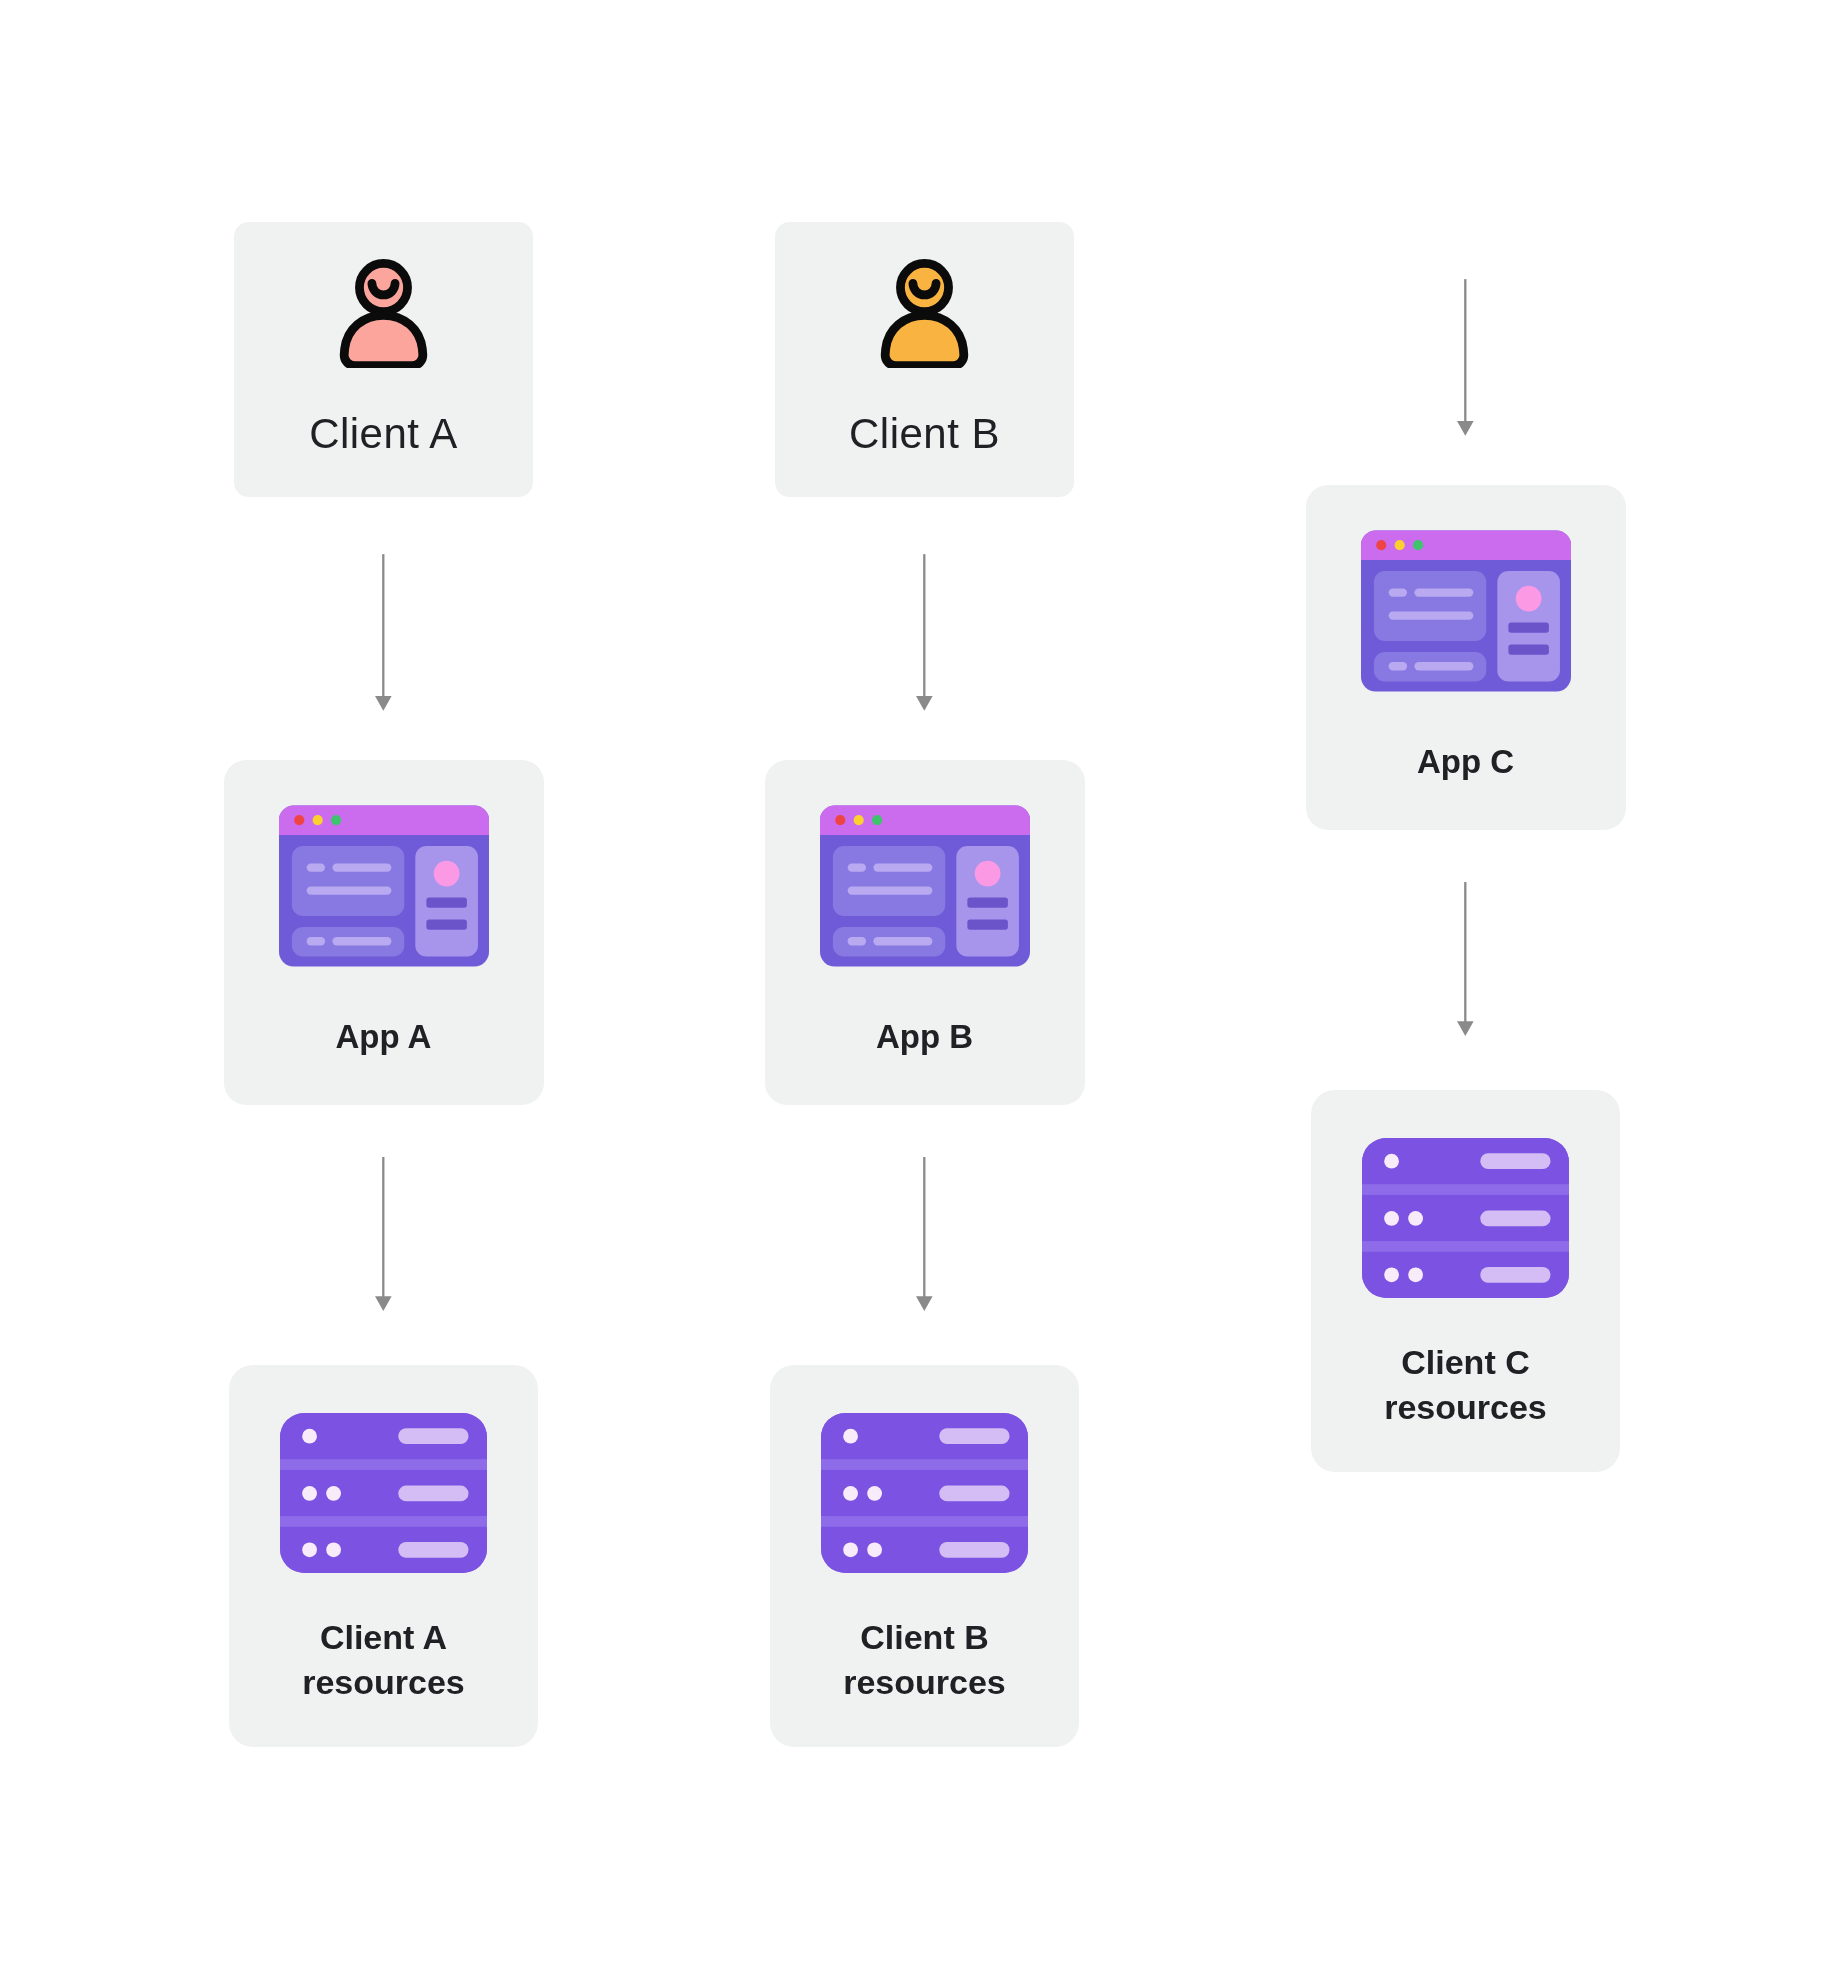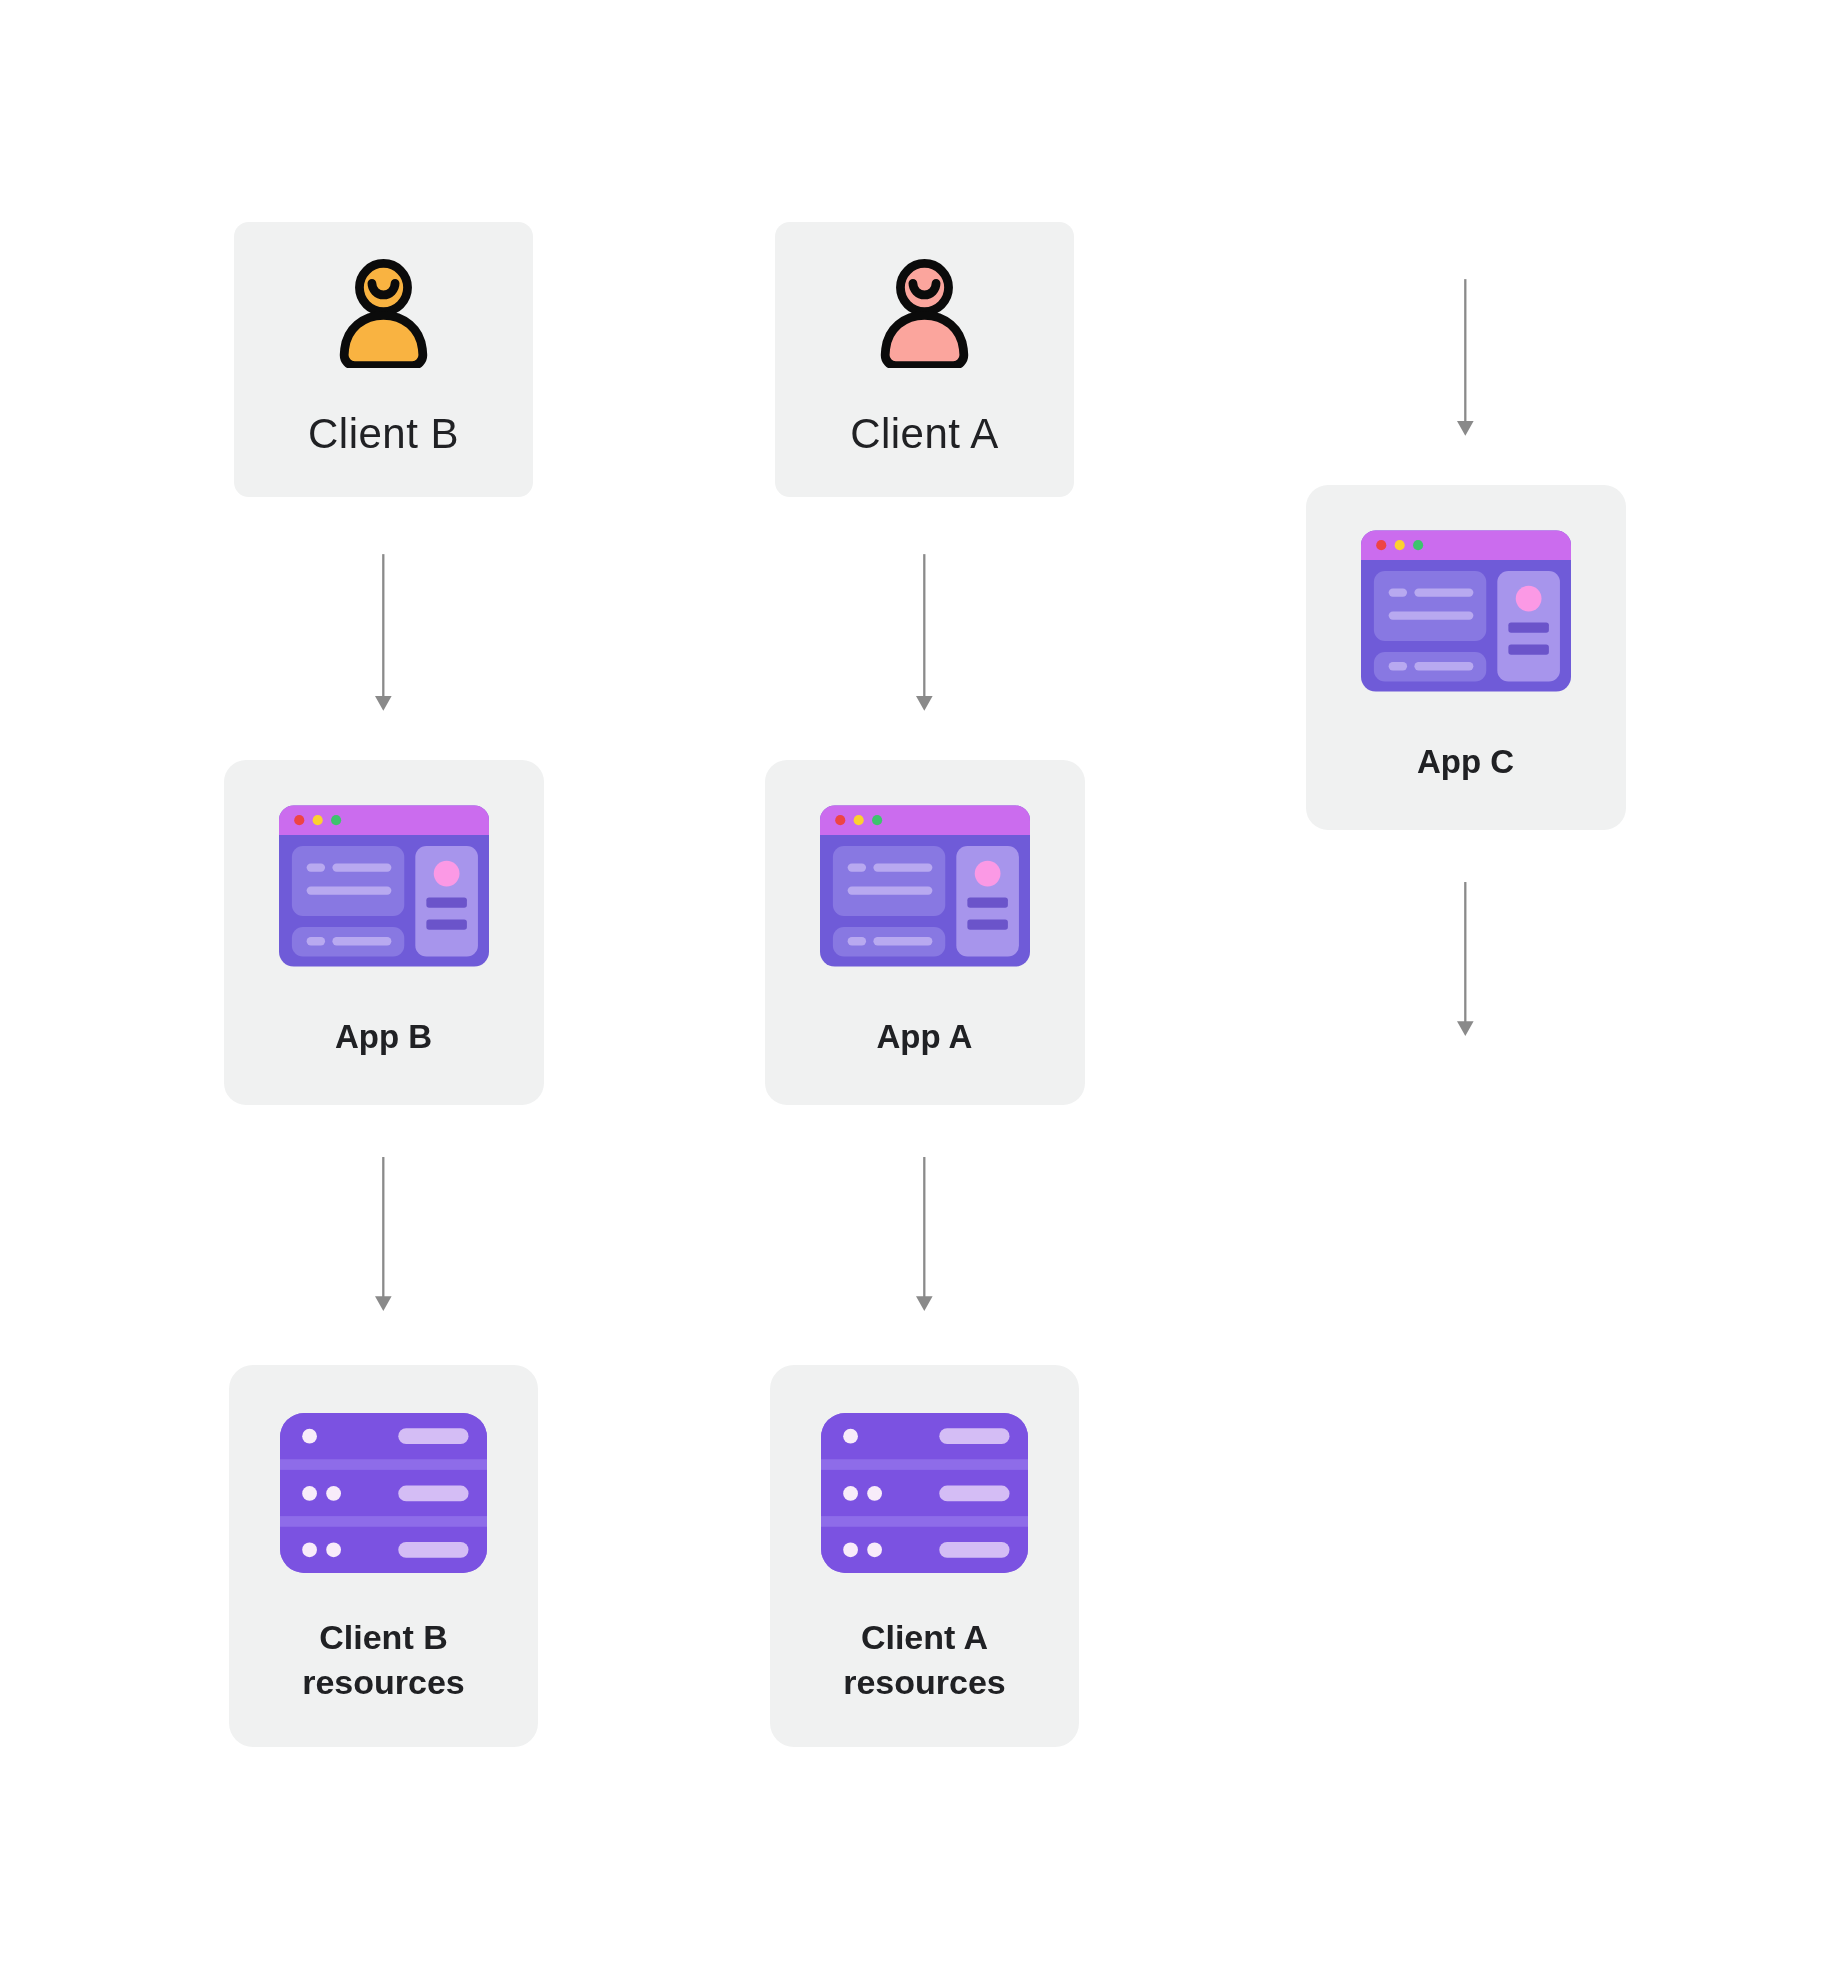--- a/index.html
+++ b/index.html
@@ -82,26 +82,26 @@
   .arrow-2{margin-top:52px;}
 </style>
 </head>
 <body>
 
 <div class="diagram">
 
   <div class="column">
     <div class="card card-client">
       <svg width="111" height="111" viewBox="0 0 120 120">
-        <circle cx="60" cy="33" r="26" stroke="#0B0B0B" stroke-width="9.5" fill="#F9B341"></circle>
+        <circle cx="60" cy="33" r="26" stroke="#0B0B0B" stroke-width="9.5" fill="#FBA59D"></circle>
         <path d="M47.5 28.5 a12.5 12.5 0 0 0 25 0" fill="none" stroke="#0B0B0B" stroke-width="9.5" stroke-linecap="round"></path>
         <path d="M60 63 C38 63 20.5 77.5 18 99.5 L17.5 105.5 C17.2 112 22.4 117.5 28.9 117.5
-                 L91.1 117.5 C97.6 117.5 102.8 112 102.5 105.5 L102 99.5 C99.5 77.5 82 63 60 63 Z" stroke="#0B0B0B" stroke-width="9.5" stroke-linejoin="round" fill="#F9B341"></path>
-      </svg>
-      <div class="client-label">Client B</div>
+                 L91.1 117.5 C97.6 117.5 102.8 112 102.5 105.5 L102 99.5 C99.5 77.5 82 63 60 63 Z" stroke="#0B0B0B" stroke-width="9.5" stroke-linejoin="round" fill="#FBA59D"></path>
+      </svg>
+      <div class="client-label">Client A</div>
     </div>
 
     <svg class="arrow arrow-1" width="16.6" height="157" viewBox="0 0 18 170">
       <line x1="9" y1="0" x2="9" y2="156" stroke="#8A8A8A" stroke-width="2.5"></line>
       <polygon points="0,154 18,154 9,170" fill="#8A8A8A"></polygon>
     </svg>
 
     <div class="card card-app">
       <svg width="210" height="162" viewBox="0 0 228 175">
         <rect x="0" y="0" width="228" height="175" rx="16" fill="#6F5BD8"></rect>
@@ -114,21 +114,21 @@
         <rect x="58" y="63" width="64" height="9" rx="4.5" fill="#B8A9F0"></rect>
         <rect x="30" y="88" width="92" height="9" rx="4.5" fill="#B8A9F0"></rect>
         <rect x="14" y="132" width="122" height="32" rx="12" fill="#8878E2"></rect>
         <rect x="30" y="143" width="20" height="9" rx="4.5" fill="#B8A9F0"></rect>
         <rect x="58" y="143" width="64" height="9" rx="4.5" fill="#B8A9F0"></rect>
         <rect x="148" y="44" width="68" height="120" rx="12" fill="#A795EC"></rect>
         <circle cx="182" cy="74" r="14" fill="#FB99E5"></circle>
         <rect x="160" y="100" width="44" height="11" rx="3" fill="#6B54CA"></rect>
         <rect x="160" y="124" width="44" height="11" rx="3" fill="#6B54CA"></rect>
       </svg>
-      <div class="app-label">App B</div>
+      <div class="app-label">App A</div>
     </div>
 
     <svg class="arrow arrow-2" width="16.6" height="154" viewBox="0 0 18 167">
       <line x1="9" y1="0" x2="9" y2="153" stroke="#8A8A8A" stroke-width="2.5"></line>
       <polygon points="0,151 18,151 9,167" fill="#8A8A8A"></polygon>
     </svg>
 
     <div class="card card-resources">
       <svg width="207" height="160" viewBox="0 0 224 173">
         <rect x="0" y="0" width="224" height="173" rx="26" fill="#8E6CE9"></rect>
@@ -137,33 +137,33 @@
         <path d="M0 123 H224 V147 A26 26 0 0 1 198 173 H26 A26 26 0 0 1 0 147 Z" fill="#7B52E1"></path>
         <circle cx="32" cy="25" r="8" fill="#F8ECFA"></circle>
         <circle cx="32" cy="87" r="8" fill="#F8ECFA"></circle>
           <circle cx="58" cy="87" r="8" fill="#F8ECFA"></circle>
         <circle cx="32" cy="148" r="8" fill="#F8ECFA"></circle>
           <circle cx="58" cy="148" r="8" fill="#F8ECFA"></circle>
         <rect x="128" y="16.5" width="76" height="17" rx="8.5" fill="#D4BDF5"></rect>
         <rect x="128" y="78.5" width="76" height="17" rx="8.5" fill="#D4BDF5"></rect>
         <rect x="128" y="139.5" width="76" height="17" rx="8.5" fill="#D4BDF5"></rect>
       </svg>
-      <div class="resources-label">Client B resources</div>
+      <div class="resources-label">Client A resources</div>
     </div>
   </div>
 
   <div class="column">
     <div class="card card-client">
       <svg width="111" height="111" viewBox="0 0 120 120">
-        <circle cx="60" cy="33" r="26" stroke="#0B0B0B" stroke-width="9.5" fill="#FBA59D"></circle>
+        <circle cx="60" cy="33" r="26" stroke="#0B0B0B" stroke-width="9.5" fill="#F9B341"></circle>
         <path d="M47.5 28.5 a12.5 12.5 0 0 0 25 0" fill="none" stroke="#0B0B0B" stroke-width="9.5" stroke-linecap="round"></path>
         <path d="M60 63 C38 63 20.5 77.5 18 99.5 L17.5 105.5 C17.2 112 22.4 117.5 28.9 117.5
-                 L91.1 117.5 C97.6 117.5 102.8 112 102.5 105.5 L102 99.5 C99.5 77.5 82 63 60 63 Z" stroke="#0B0B0B" stroke-width="9.5" stroke-linejoin="round" fill="#FBA59D"></path>
-      </svg>
-      <div class="client-label">Client A</div>
+                 L91.1 117.5 C97.6 117.5 102.8 112 102.5 105.5 L102 99.5 C99.5 77.5 82 63 60 63 Z" stroke="#0B0B0B" stroke-width="9.5" stroke-linejoin="round" fill="#F9B341"></path>
+      </svg>
+      <div class="client-label">Client B</div>
     </div>
 
     <svg class="arrow arrow-1" width="16.6" height="157" viewBox="0 0 18 170">
       <line x1="9" y1="0" x2="9" y2="156" stroke="#8A8A8A" stroke-width="2.5"></line>
       <polygon points="0,154 18,154 9,170" fill="#8A8A8A"></polygon>
     </svg>
 
     <div class="card card-app">
       <svg width="210" height="162" viewBox="0 0 228 175">
         <rect x="0" y="0" width="228" height="175" rx="16" fill="#6F5BD8"></rect>
@@ -176,21 +176,21 @@
         <rect x="58" y="63" width="64" height="9" rx="4.5" fill="#B8A9F0"></rect>
         <rect x="30" y="88" width="92" height="9" rx="4.5" fill="#B8A9F0"></rect>
         <rect x="14" y="132" width="122" height="32" rx="12" fill="#8878E2"></rect>
         <rect x="30" y="143" width="20" height="9" rx="4.5" fill="#B8A9F0"></rect>
         <rect x="58" y="143" width="64" height="9" rx="4.5" fill="#B8A9F0"></rect>
         <rect x="148" y="44" width="68" height="120" rx="12" fill="#A795EC"></rect>
         <circle cx="182" cy="74" r="14" fill="#FB99E5"></circle>
         <rect x="160" y="100" width="44" height="11" rx="3" fill="#6B54CA"></rect>
         <rect x="160" y="124" width="44" height="11" rx="3" fill="#6B54CA"></rect>
       </svg>
-      <div class="app-label">App A</div>
+      <div class="app-label">App B</div>
     </div>
 
     <svg class="arrow arrow-2" width="16.6" height="154" viewBox="0 0 18 167">
       <line x1="9" y1="0" x2="9" y2="153" stroke="#8A8A8A" stroke-width="2.5"></line>
       <polygon points="0,151 18,151 9,167" fill="#8A8A8A"></polygon>
     </svg>
 
     <div class="card card-resources">
       <svg width="207" height="160" viewBox="0 0 224 173">
         <rect x="0" y="0" width="224" height="173" rx="26" fill="#8E6CE9"></rect>
@@ -199,21 +199,21 @@
         <path d="M0 123 H224 V147 A26 26 0 0 1 198 173 H26 A26 26 0 0 1 0 147 Z" fill="#7B52E1"></path>
         <circle cx="32" cy="25" r="8" fill="#F8ECFA"></circle>
         <circle cx="32" cy="87" r="8" fill="#F8ECFA"></circle>
           <circle cx="58" cy="87" r="8" fill="#F8ECFA"></circle>
         <circle cx="32" cy="148" r="8" fill="#F8ECFA"></circle>
           <circle cx="58" cy="148" r="8" fill="#F8ECFA"></circle>
         <rect x="128" y="16.5" width="76" height="17" rx="8.5" fill="#D4BDF5"></rect>
         <rect x="128" y="78.5" width="76" height="17" rx="8.5" fill="#D4BDF5"></rect>
         <rect x="128" y="139.5" width="76" height="17" rx="8.5" fill="#D4BDF5"></rect>
       </svg>
-      <div class="resources-label">Client A resources</div>
+      <div class="resources-label">Client B resources</div>
     </div>
   </div>
 
   <div class="column">
 
     <svg class="arrow arrow-1" width="16.6" height="157" viewBox="0 0 18 170">
       <line x1="9" y1="0" x2="9" y2="156" stroke="#8A8A8A" stroke-width="2.5"></line>
       <polygon points="0,154 18,154 9,170" fill="#8A8A8A"></polygon>
     </svg>
 
@@ -237,16 +237,33 @@
         <rect x="160" y="124" width="44" height="11" rx="3" fill="#6B54CA"></rect>
       </svg>
       <div class="app-label">App C</div>
     </div>
 
     <svg class="arrow arrow-2" width="16.6" height="154" viewBox="0 0 18 167">
       <line x1="9" y1="0" x2="9" y2="153" stroke="#8A8A8A" stroke-width="2.5"></line>
       <polygon points="0,151 18,151 9,167" fill="#8A8A8A"></polygon>
     </svg>
 
+    <div class="card card-resources">
+      <svg width="207" height="160" viewBox="0 0 224 173">
+        <rect x="0" y="0" width="224" height="173" rx="26" fill="#8E6CE9"></rect>
+        <path d="M26 0 H198 A26 26 0 0 1 224 26 V50 H0 V26 A26 26 0 0 1 26 0 Z" fill="#7B52E1"></path>
+        <rect x="0" y="61.5" width="224" height="50" fill="#7B52E1"></rect>
+        <path d="M0 123 H224 V147 A26 26 0 0 1 198 173 H26 A26 26 0 0 1 0 147 Z" fill="#7B52E1"></path>
+        <circle cx="32" cy="25" r="8" fill="#F8ECFA"></circle>
+        <circle cx="32" cy="87" r="8" fill="#F8ECFA"></circle>
+          <circle cx="58" cy="87" r="8" fill="#F8ECFA"></circle>
+        <circle cx="32" cy="148" r="8" fill="#F8ECFA"></circle>
+          <circle cx="58" cy="148" r="8" fill="#F8ECFA"></circle>
+        <rect x="128" y="16.5" width="76" height="17" rx="8.5" fill="#D4BDF5"></rect>
+        <rect x="128" y="78.5" width="76" height="17" rx="8.5" fill="#D4BDF5"></rect>
+        <rect x="128" y="139.5" width="76" height="17" rx="8.5" fill="#D4BDF5"></rect>
+      </svg>
+      <div class="resources-label">Client C resources</div>
+    </div>
   </div>
 
 </div>
 
 
 </body></html>

